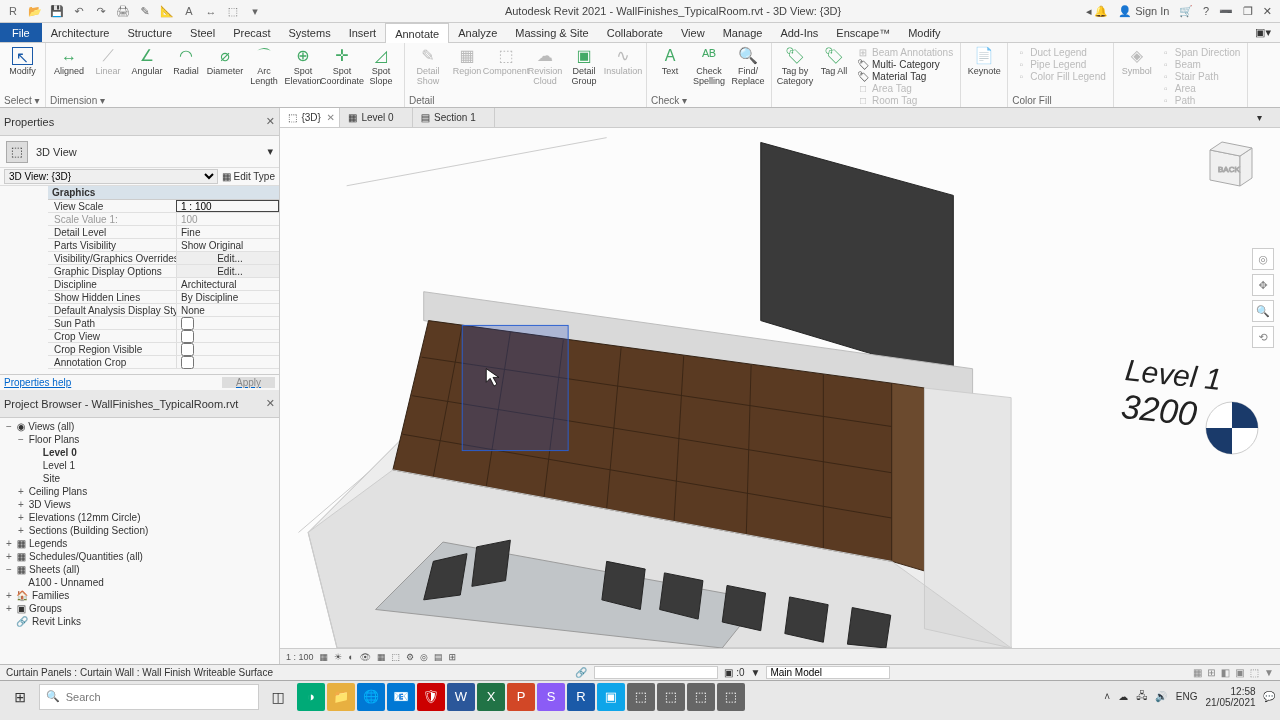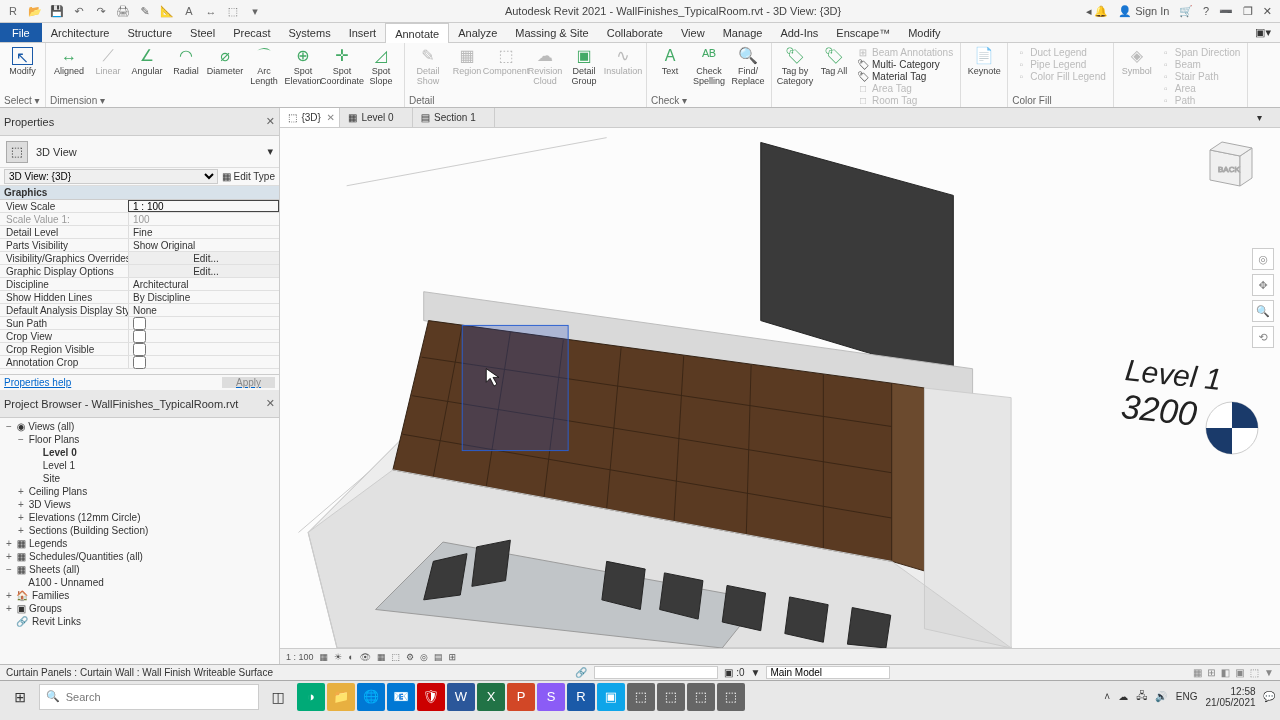--- a/index.html
+++ b/index.html
@@ -39,21 +39,21 @@
 .panel-title{height:28px;background:#e8e8e8;border-bottom:1px solid #ccc;display:flex;align-items:center;padding:0 4px;font-size:11px;justify-content:space-between;}
 .panel-title .x{cursor:pointer;color:#666;font-size:11px;}
 
 .prop-head{height:32px;display:flex;align-items:center;padding:0 6px;gap:8px;border-bottom:1px solid #ddd;}
 .prop-head .cube{width:22px;height:22px;background:#ddd;border:1px solid #aaa;display:flex;align-items:center;justify-content:center;font-size:13px;}
 
 .prop-sub{height:18px;display:flex;align-items:center;padding:0 4px;border-bottom:1px solid #ddd;font-size:10px;gap:4px;}
 .prop-sub select{flex:1;font-size:10px;border:1px solid #ccc;}
 .prop-sub .edit{display:flex;align-items:center;gap:2px;cursor:pointer;}
 
-.prop-grid{flex:0 0 auto;overflow:auto;}
+.prop-grid{flex:0 0 auto;overflow:auto;margin-left:48px;}
 .prop-cat{background:#d8e2ea;font-size:10px;padding:1px 4px;font-weight:600;border-bottom:1px solid #ccc;}
 .prop-row{display:flex;font-size:10px;border-bottom:1px solid #e0e0e0;height:13px;align-items:center;}
 .prop-row .k{width:128px;padding-left:6px;overflow:hidden;white-space:nowrap;}
 .prop-row .v{flex:1;padding-left:4px;border-left:1px solid #ddd;height:100%;display:flex;align-items:center;}
 .prop-row .v input[type=text]{width:100%;border:none;font-size:10px;background:transparent;}
 .prop-row .v.btn{justify-content:center;background:#eee;cursor:pointer;}
 .prop-row .v input[type=checkbox]{margin:0;}
 
 .prop-help{height:16px;font-size:10px;color:#0066cc;padding:1px 4px;border-top:1px solid #ccc;display:flex;justify-content:space-between;align-items:center;text-decoration:underline;}
 .prop-help .apply{background:#ddd;color:#888;padding:0 14px;text-decoration:none;cursor:default;}

